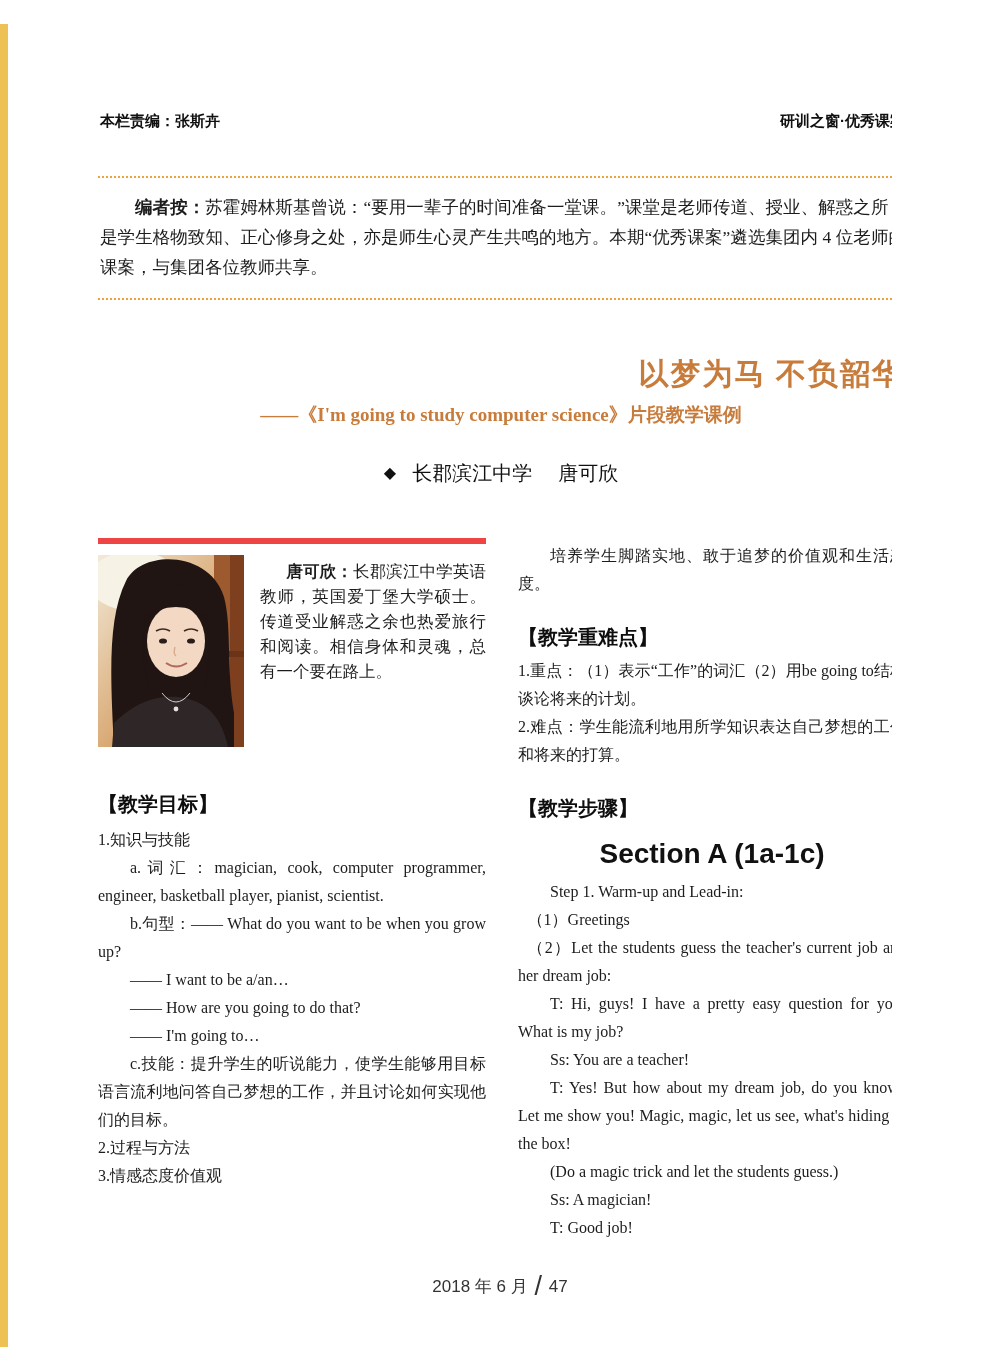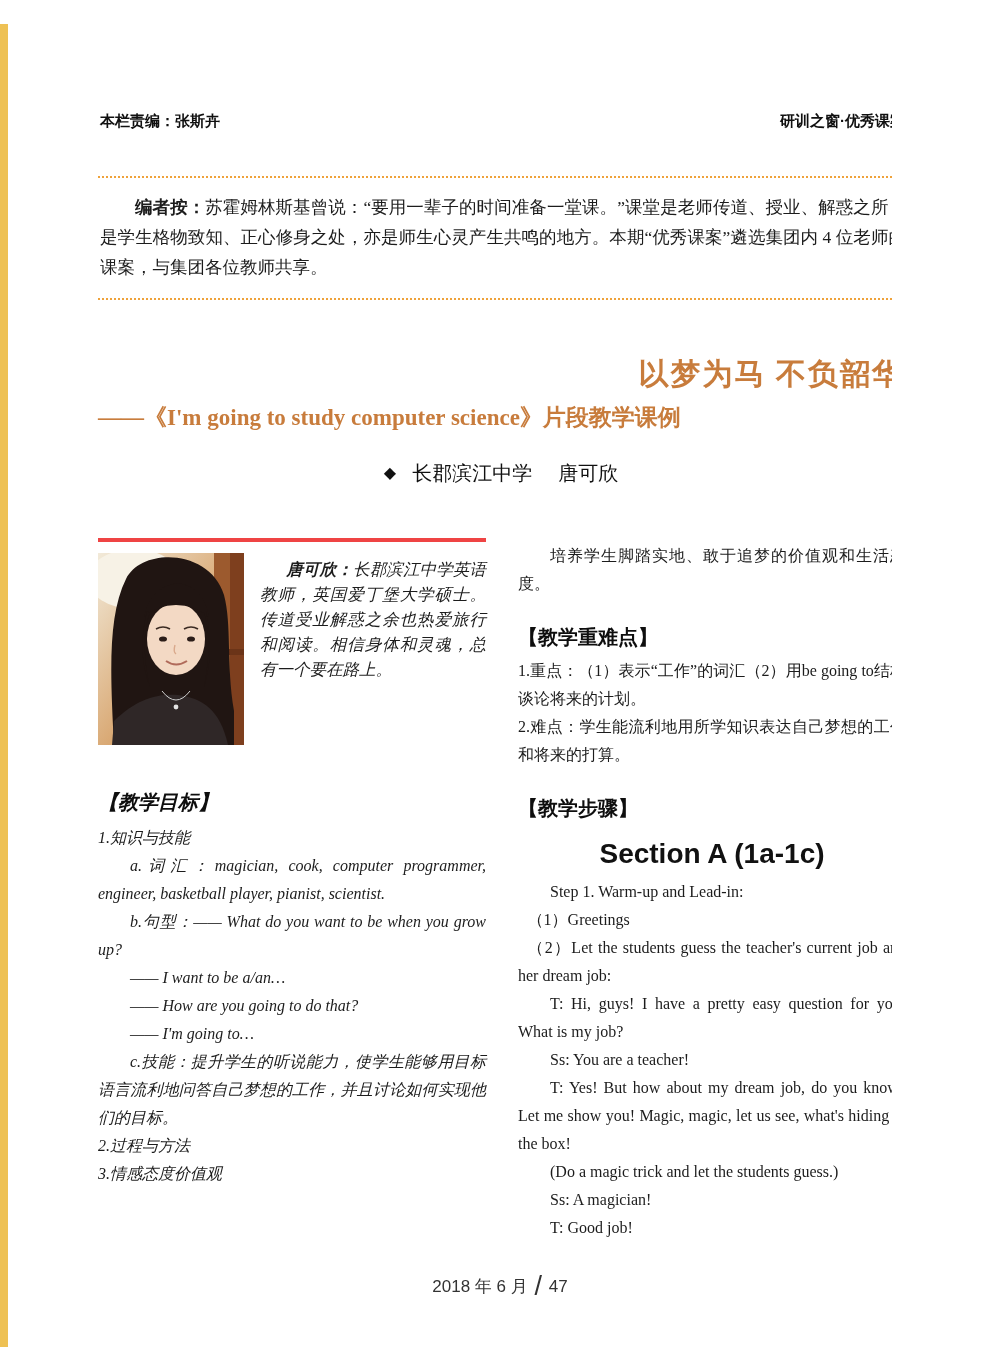--- a/index.html
+++ b/index.html
@@ -14,27 +14,27 @@
   .left-strip{position:absolute;left:0;top:0;width:8px;height:1347px;background:var(--left-strip);}
   .header{position:absolute;top:88px;left:100px;width:805px;display:flex;justify-content:space-between;
           font-family:"Liberation Sans", sans-serif;font-weight:bold;font-size:15px;color:#101010;}
   .editor-note{position:absolute;top:152px;left:98px;width:806px;
                border-top:2px dotted var(--dotted-border);border-bottom:2px dotted var(--dotted-border);
                padding:14px 2px 16px;}
   .note-text{margin:0;font-size:17.5px;line-height:30px;text-align:justify;text-indent:2em;}
   .note-label{font-weight:bold;}
   .title{position:absolute;top:330px;left:98px;width:806px;margin:0;text-align:right;
          font-size:30px;font-weight:bold;letter-spacing:2px;color:var(--accent-orange);}
-  .subtitle{position:absolute;top:378px;left:98px;width:806px;margin:0;text-align:left;
-            font-size:23px;font-weight:bold;color:var(--accent-orange);}
+  .subtitle{position:absolute;top:378px;left:98px;width:806px;margin:0;text-align:center;
+            font-size:19px;font-weight:bold;color:var(--accent-orange);}
   .author{position:absolute;top:436px;left:98px;width:806px;text-align:center;font-size:20px;color:#111;}
   .diamond{font-size:16px;margin-right:16px;position:relative;top:-2px;}
   .author-school{margin-right:26px;}
   .col{position:absolute;width:388px;}
-  .col-left{left:98px;top:514px;border-top:4px solid #ef4444;font-style:italic;}
+  .col-left{left:98px;top:514px;border-top:6px solid #ef4444;}
   .col-right{left:518px;top:508px;}
   .bio-row{display:flex;margin-top:11px;}
   .photo{width:146px;height:192px;flex:none;background:#c8905a;}
   .photo svg{display:block;width:100%;height:100%;}
   .bio-text{margin:4px 0 0 16px;font-size:16.5px;line-height:25px;text-align:justify;text-indent:1.6em;}
   .bio-name{font-weight:bold;}
   .sec-heading{margin:0;font-family:"Liberation Sans", sans-serif;font-size:20px;font-weight:bold;color:#0e0e0e;}
   .col-left .sec-heading{margin-top:44px;}
   .para{margin:0;font-size:16px;line-height:28px;text-align:justify;}
   .indent-0{text-indent:0;}

